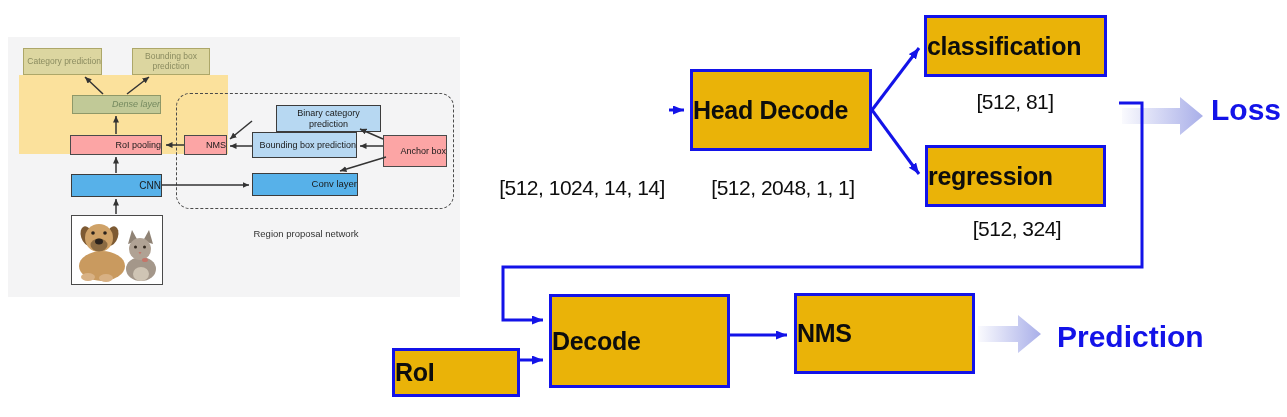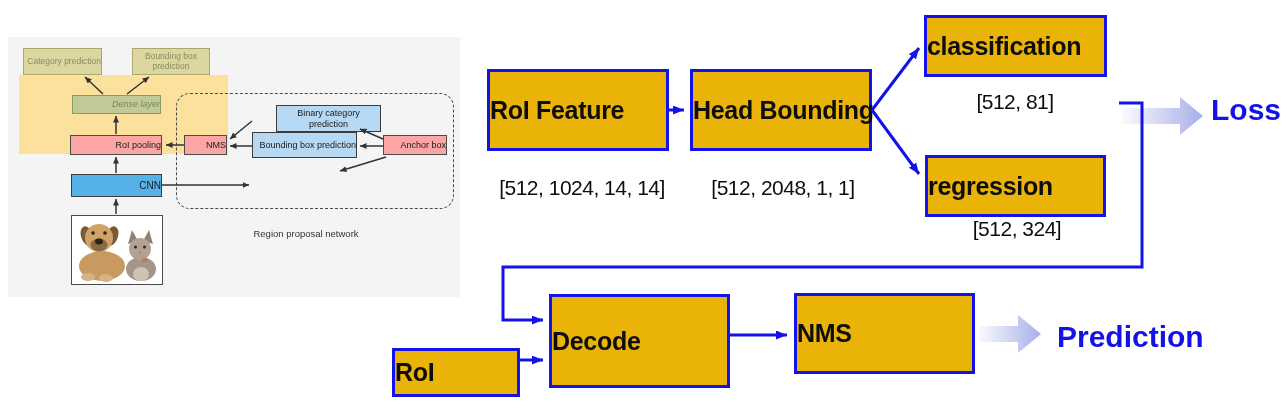--- a/index.html
+++ b/index.html
@@ -90,22 +90,25 @@
       <span>CNN</span>
     </div>
 
     <div id="rpn-dashed" style="left:168px;top:56px;"></div>
     <div class="lbox llight" style="left:244px;top:68px;width:105px;height:27px;margin-left:24px;">
       <span>Binary category prediction</span>
     </div>
     <div class="lbox llight" style="left:244px;top:95px;width:105px;height:26px;">
       <span>Bounding box prediction</span>
     </div>
-    <div class="lbox lwhite" style="left:375px;top:98px;width:64px;height:20px;">
+    <div class="lbox lwhite" style="left:375px;top:98px;width:64px;height:32px;">
       <span>Anchor box</span>
+    </div>
+    <div class="lbox lblue" style="left:244px;top:136px;width:106px;height:23px;font-size:9.5px;">
+      <span>Conv layer</span>
     </div>
     <div id="rpn-caption" style="left:218px;top:183px;margin-top:8px;">Region proposal network</div>
 
     <div id="photo-box" style="left:63px;top:178px;">
       <svg width="89" height="67" viewBox="0 0 89 67">
         <rect x="0" y="0" width="89" height="67" fill="#ffffff"></rect>
 
         <ellipse cx="30" cy="50" rx="23" ry="15" fill="#c99a5f"></ellipse>
         <ellipse cx="15" cy="20" rx="6" ry="10" fill="#7d5a33" transform="rotate(-18 15 20)"></ellipse>
         <ellipse cx="40" cy="20" rx="6" ry="10" fill="#7d5a33" transform="rotate(18 40 20)"></ellipse>
@@ -123,30 +126,27 @@
         <polygon points="71,25 77,14 81,28" fill="#8f8274"></polygon>
         <circle cx="68" cy="33" r="11" fill="#b0a294"></circle>
         <circle cx="63.5" cy="31" r="1.5" fill="#33291f"></circle>
         <circle cx="72.5" cy="31" r="1.5" fill="#33291f"></circle>
         <polygon points="66.5,36 69.5,36 68,38.5" fill="#c4766a"></polygon>
         <ellipse cx="73" cy="44" rx="3" ry="2" fill="#c4766a"></ellipse>
       </svg>
     </div>
   </div>
 
-  <div class="bbox" style="left:487px;top:69px;width:182px;height:82px;">
-    <span>RoI Feature</span>
-  </div>
   <div class="bbox" style="left:690px;top:69px;width:182px;height:82px;">
-    <span>Head Bounding</span>
+    <span>Head Decode</span>
   </div>
   <div class="bbox" style="left:924px;top:15px;width:183px;height:62px;">
     <span>classification</span>
   </div>
-  <div class="bbox" style="left:925px;top:155px;width:181px;height:62px;">
+  <div class="bbox" style="left:925px;top:145px;width:181px;height:62px;">
     <span>regression</span>
   </div>
   <div class="bbox" style="left:549px;top:294px;width:181px;height:94px;">
     <span>Decode</span>
   </div>
   <div class="bbox" style="left:794px;top:293px;width:181px;height:81px;">
     <span>NMS</span>
   </div>
   <div class="bbox" style="left:392px;top:348px;width:128px;height:49px;">
     <span>RoI</span>

